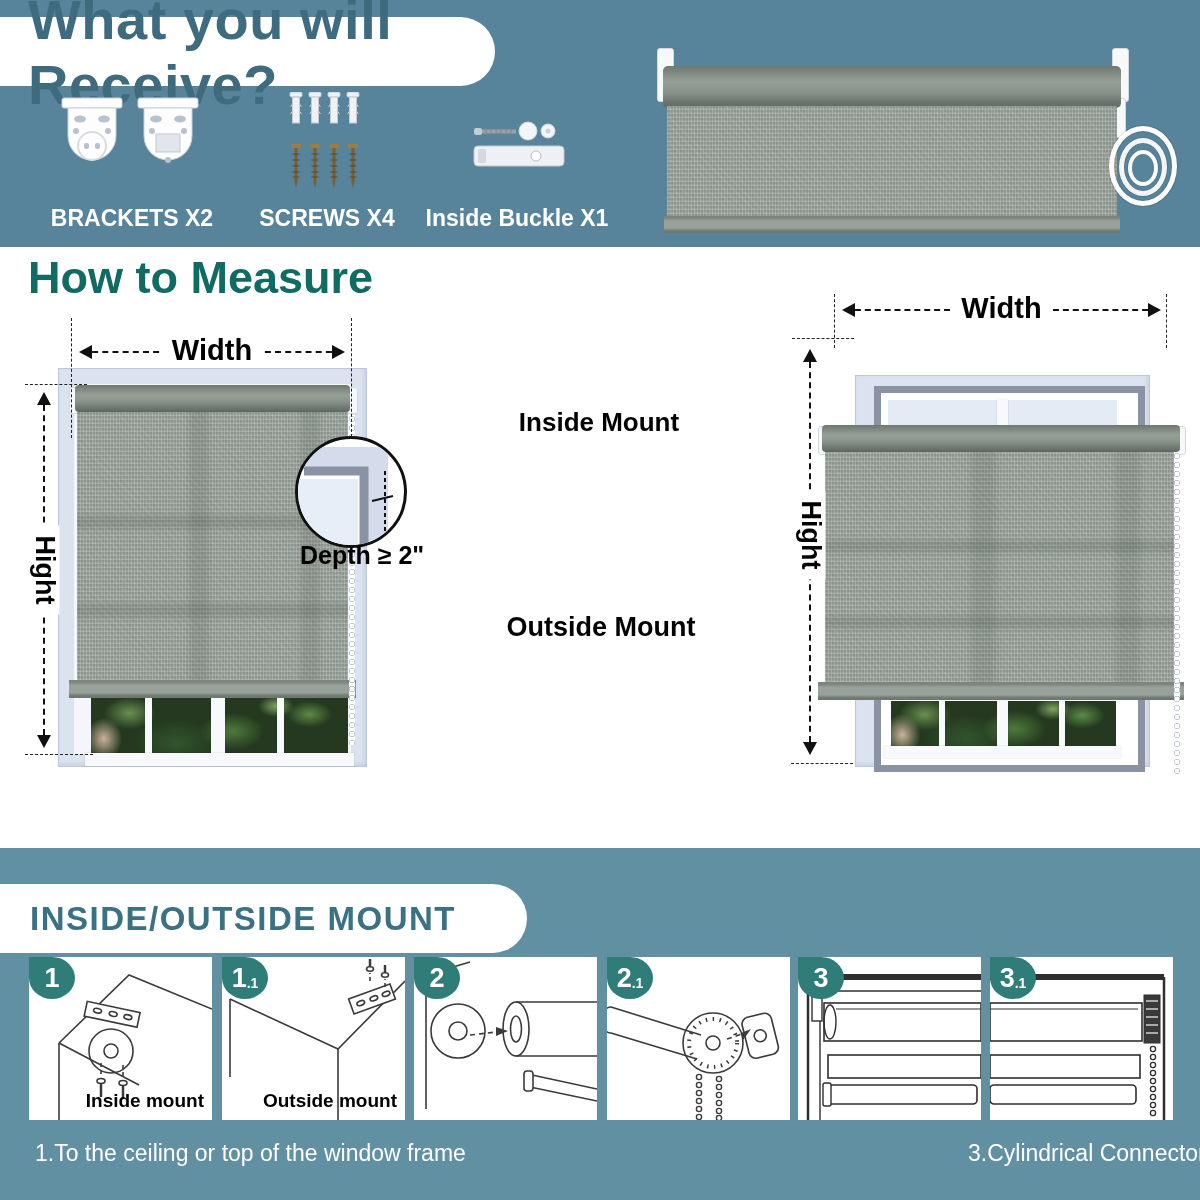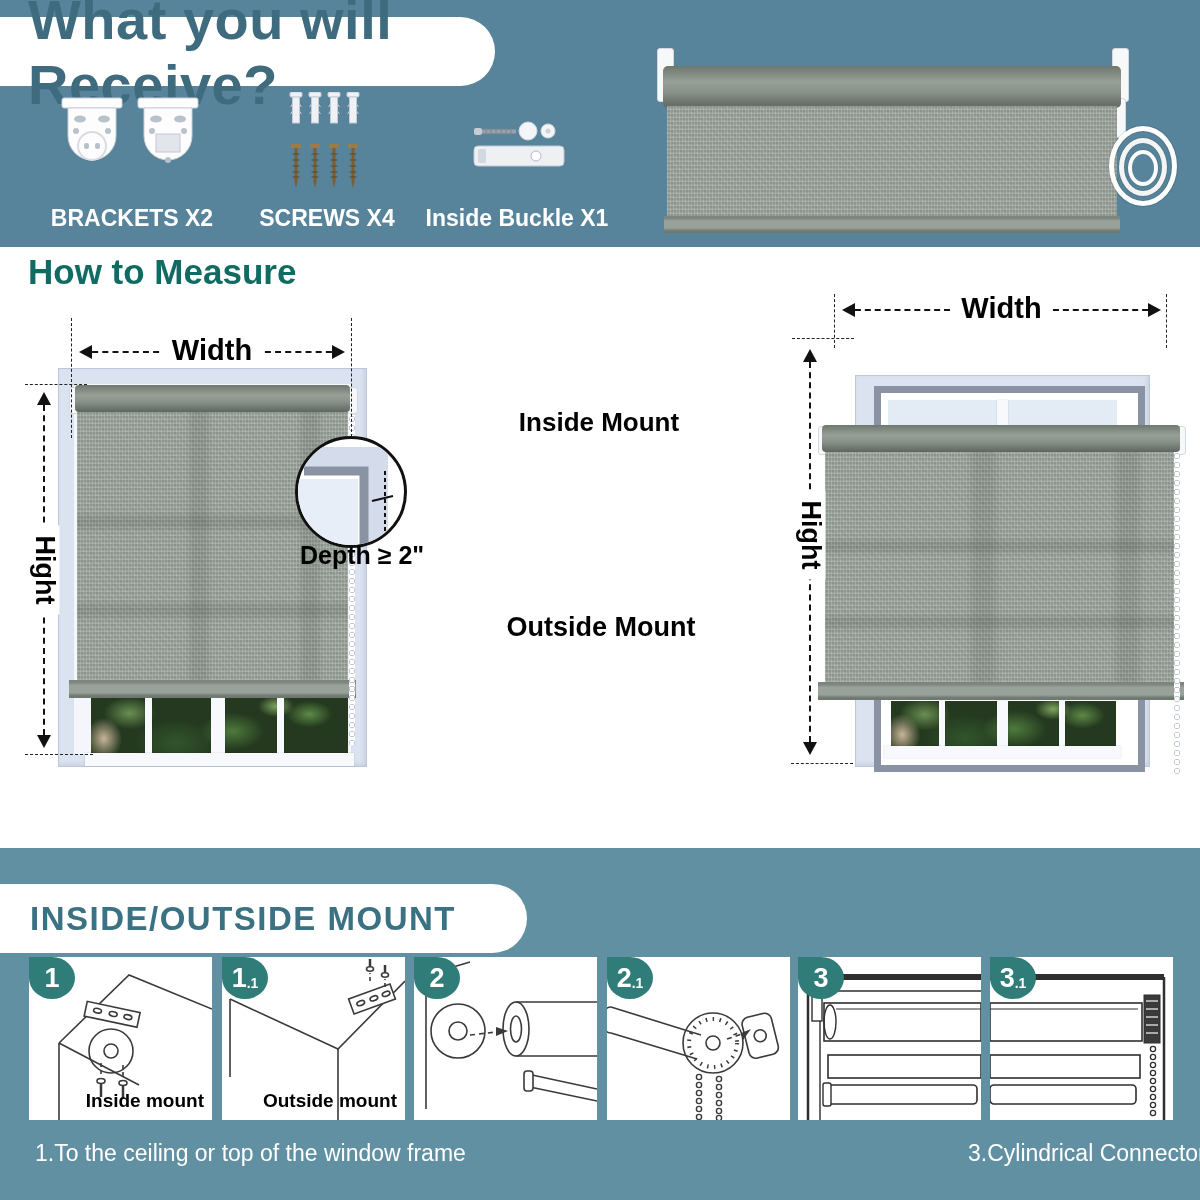--- a/index.html
+++ b/index.html
@@ -184,21 +184,21 @@
     <div class="abs hem" style="left:7px;top:168px;width:456px;height:17px"></div>
     <div class="abs" style="left:452px;top:70px;width:66px;height:84px">
       <div class="abs" style="left:0;top:8px;width:58px;height:70px;border:5px solid #fdfdfd;border-radius:50%;box-shadow:0 0 0 1px rgba(0,0,0,.10), inset 0 0 0 1px rgba(0,0,0,.10)"></div>
       <div class="abs" style="left:10px;top:20px;width:38px;height:48px;border:5px solid #f4f4f2;border-radius:50%;box-shadow:0 0 0 1px rgba(0,0,0,.08), inset 0 0 0 1px rgba(0,0,0,.08)"></div>
       <div class="abs" style="left:19px;top:32px;width:22px;height:28px;border:4px solid #fbfbfa;border-radius:50%;box-shadow:0 0 0 1px rgba(0,0,0,.08)"></div>
     </div>
   </div>
 
   <div class="abs sec-mid"></div>
 
-  <div class="abs" style="left:28px;top:252px;font-size:35px;font-weight:bold;color:#106B62">How to Measure</div>
+  <div class="abs" style="left:28px;top:252px;font-size:45px;font-weight:bold;color:#106B62">How to Measure</div>
 
   <div class="abs win" style="left:58px;top:368px;width:307px;height:397px">
     <div class="win-inner" style="left:15px;top:15px;width:277px;height:370px"></div>
     <div class="abs plants" style="left:32px;top:327px;width:257px;height:57px"></div>
     <div class="abs mull" style="left:86px;top:327px;width:7px;height:57px"></div>
     <div class="abs mull" style="left:152px;top:327px;width:14px;height:57px"></div>
     <div class="abs mull" style="left:218px;top:327px;width:7px;height:57px"></div>
     <div class="abs mull" style="left:26px;top:384px;width:269px;height:13px"></div>
   </div>
 

